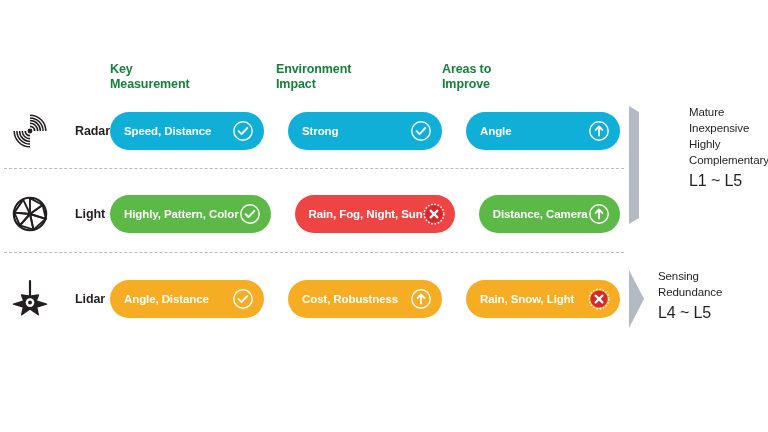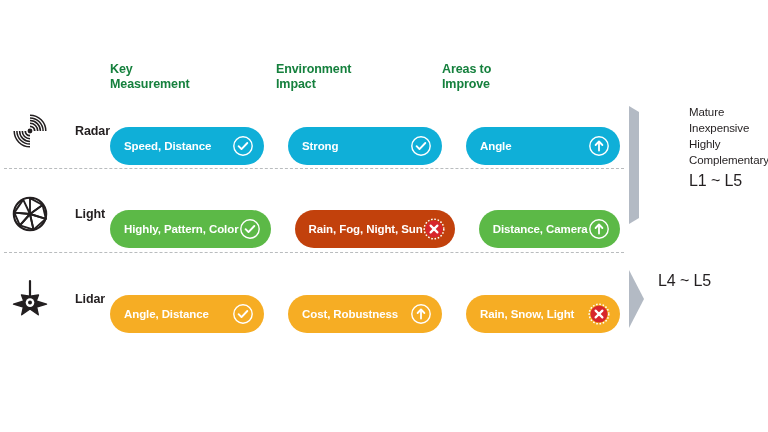--- a/index.html
+++ b/index.html
@@ -67,21 +67,21 @@
     font-weight: 700;
     letter-spacing: -0.1px;
     color: #231f20;
     white-space: nowrap;
     padding-left: 23px;
   }
 
   .pills {
     position: absolute;
     left: 110px;
-    top: 15px;
+    top: 0;
     width: 510px;
     height: 46px;
     display: flex;
     gap: 24px;
   }
   .pill {
     width: 165px;
     height: 38px;
     margin-top: 4px;
     border-radius: 19px;
@@ -212,21 +212,21 @@
   <div class="sensor-label">Light</div>
 
   <div class="pills">
     <div class="pill" style="background:#5cb947">
       <span class="pill-text">Highly, Pattern, Color</span>
       <svg class="pill-icon" viewBox="0 0 22 22">
         <circle cx="11" cy="11" r="9.2" fill="none" stroke="#ffffff" stroke-width="1.4"></circle>
         <path d="M6.6 11.2 L9.5 14.1 L15.3 8.0" fill="none" stroke="#ffffff" stroke-width="1.9" stroke-linecap="round" stroke-linejoin="round"></path>
       </svg>
     </div>
-    <div class="pill" style="background:#c2410c">
+    <div class="pill" style="background:#ef4444">
       <span class="pill-text">Rain, Fog, Night, Sun</span>
       <svg class="pill-icon" viewBox="0 0 22 22">
         <circle cx="11" cy="11" r="9.8" fill="none" stroke="#ffffff" stroke-width="1.5" stroke-dasharray="1.6 1.7"></circle>
         <circle cx="11" cy="11" r="8.6" fill="#d7262c"></circle>
         <path d="M7.6 7.6 L14.4 14.4 M14.4 7.6 L7.6 14.4" fill="none" stroke="#ffffff" stroke-width="2.2" stroke-linecap="round"></path>
       </svg>
     </div>
     <div class="pill" style="background:#5cb947">
       <span class="pill-text">Distance, Camera</span>
       <svg class="pill-icon" viewBox="0 0 22 22">
@@ -295,15 +295,17 @@
 Complementary</div>
     <div class="level">L1 ~ L5</div>
   </div>
 </div>
 
 <div class="callout callout-2">
   <svg class="callout-arrow" width="20" height="62" viewBox="0 0 20 62">
     <path d="M1 2 L16 31 L1 60 Z" fill="#b3bac4"></path>
   </svg>
   <div class="callout-text">
+    <div class="line">Sensing
+Redundance</div>
     <div class="level">L4 ~ L5</div>
   </div>
 </div>
 
 </body></html>

